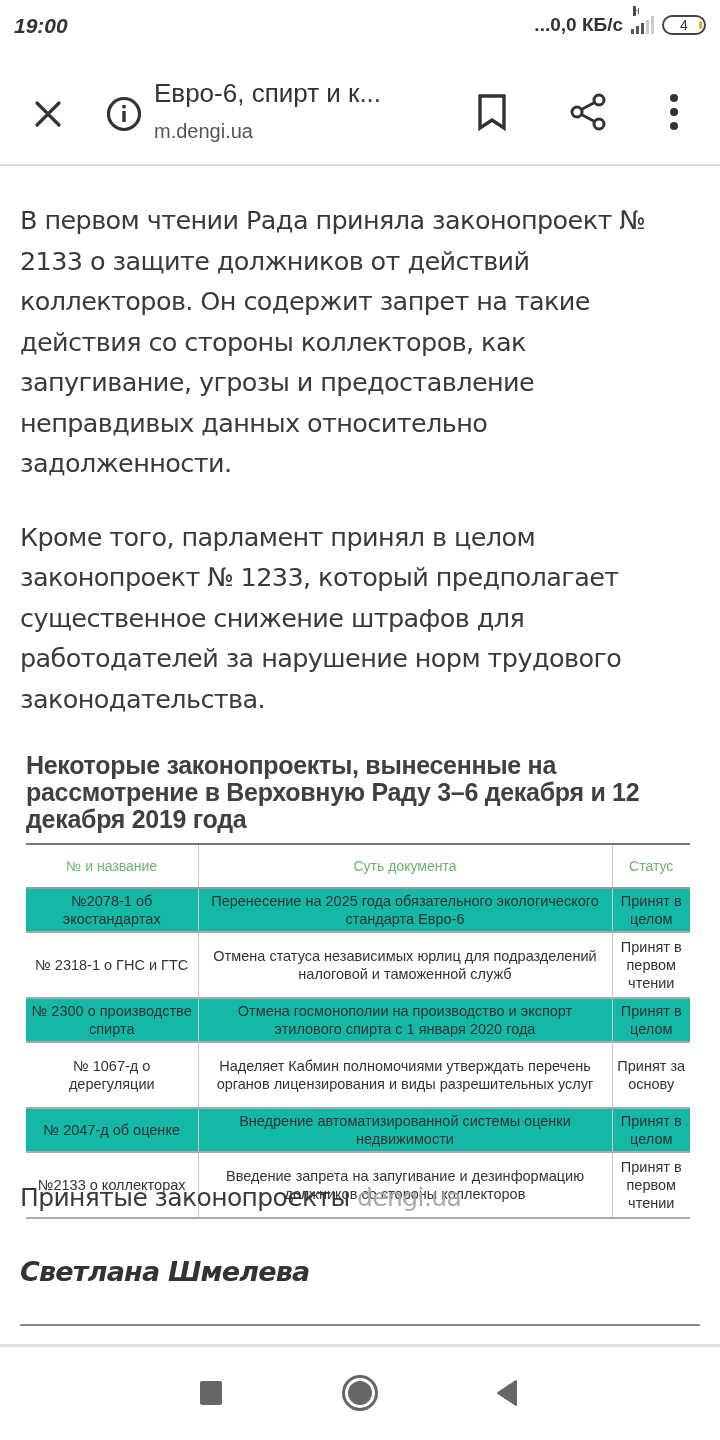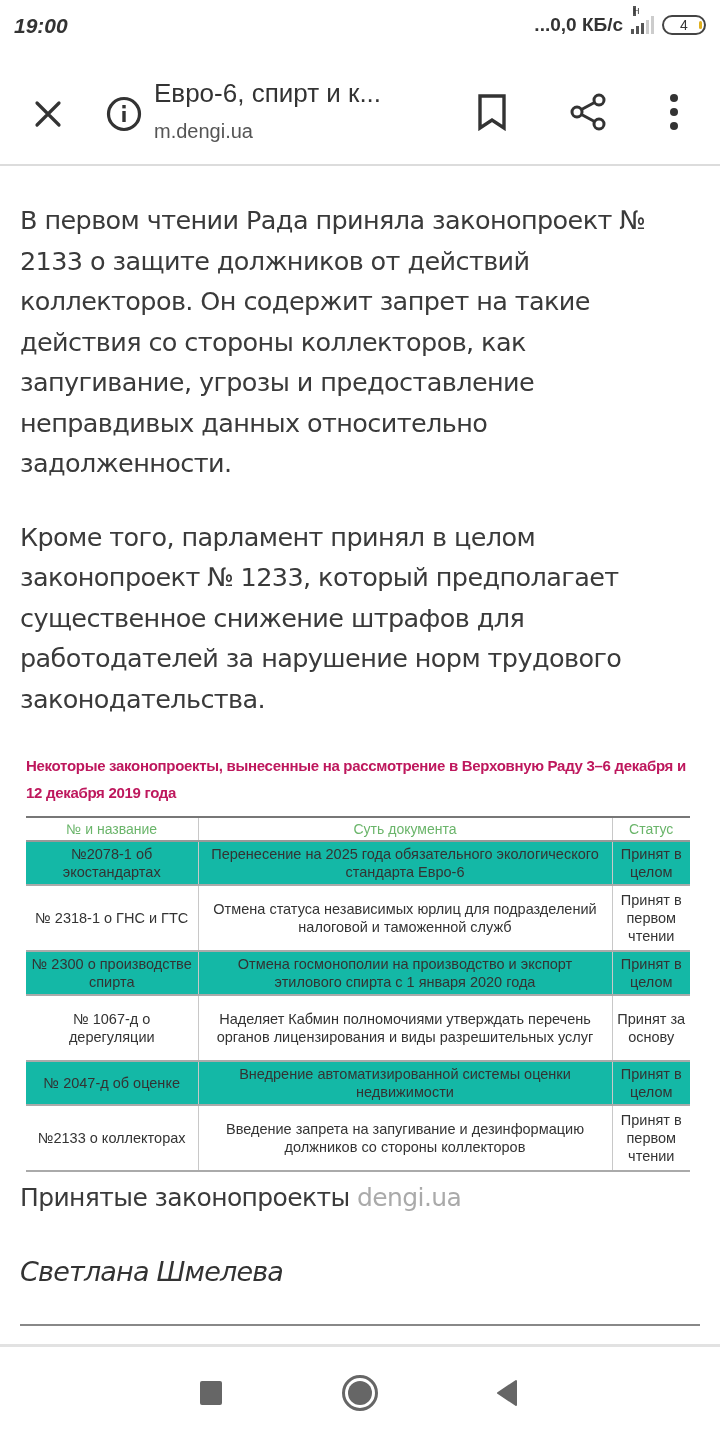--- a/index.html
+++ b/index.html
@@ -22,31 +22,31 @@
   .tb-title { position: absolute; left: 154px; top: 22px; font-family: "Liberation Sans", sans-serif; font-size: 26px; color: #333; }
   .tb-url { position: absolute; left: 154px; top: 64px; font-family: "Liberation Sans", sans-serif; font-size: 20px; color: #555; }
 
   
   .article { position: absolute; top: 200px; left: 20px; width: 680px; }
   .para { font-family: "DejaVu Sans", sans-serif; font-size: 25.5px; line-height: 40.5px; color: #3a3a3a; letter-spacing: -0.6px; }
   .para + .para { margin-top: 33px; }
 
   
   .figure { position: absolute; top: 752px; left: 26px; width: 668px; }
-  .fig-title { font-family: "Liberation Sans", sans-serif; font-weight: bold; font-size: 15px; line-height: 27px; color: #be185d; letter-spacing: -0.3px; }
+  .fig-title { font-family: "Liberation Sans", sans-serif; font-weight: bold; font-size: 25px; line-height: 27px; color: #404040; letter-spacing: -0.3px; }
   table.bills { margin-top: 10px; width: 664px; border-collapse: collapse; font-family: "Liberation Sans", sans-serif; font-size: 14.5px; color: #333; text-align: center; }
-  table.bills th { font-weight: normal; color: #6ab56a; font-size: 14px; height: 24px; border-top: 2px solid #777; border-bottom: 2px solid #999; }
+  table.bills th { font-weight: normal; color: #6ab56a; font-size: 14px; height: 44px; border-top: 2px solid #777; border-bottom: 2px solid #999; }
   table.bills td { line-height: 18px; padding: 2px 4px; border-bottom: 2px solid #aaa; }
   table.bills th + th, table.bills td + td { border-left: 1px solid #c8c8c8; }
   table.bills tr.green td { background: #14b8a6; }
   .col1 { width: 172px; } .col2 { width: 414px; } .col3 { width: 78px; }
 
   .caption { position: absolute; top: 1183px; left: 20px; font-family: "DejaVu Sans", sans-serif; font-size: 25px; color: #3a3a3a; letter-spacing: -0.6px; }
   .caption .src { color: #aaaaaa; }
-  .author { position: absolute; top: 1256px; left: 20px; font-family: "DejaVu Sans", sans-serif; font-size: 27px; font-weight: normal; font-style: italic; color: #333; letter-spacing: -0.8px; }
+  .author { position: absolute; top: 1256px; left: 20px; font-family: "DejaVu Sans", sans-serif; font-size: 27px; font-weight: bold; font-style: italic; color: #333; letter-spacing: -0.8px; }
   .divider { position: absolute; top: 1324px; left: 20px; width: 680px; height: 2px; background: #888; }
 
   
   .navbar { position: absolute; top: 1344px; left: 0; width: 720px; height: 96px; background: #fff; border-top: 3px solid #e2e2e2; }
   .nav-btn { position: absolute; display: flex; align-items: center; justify-content: center; }
 </style>
 </head>
 <body>
 
 <div class="statusbar">

